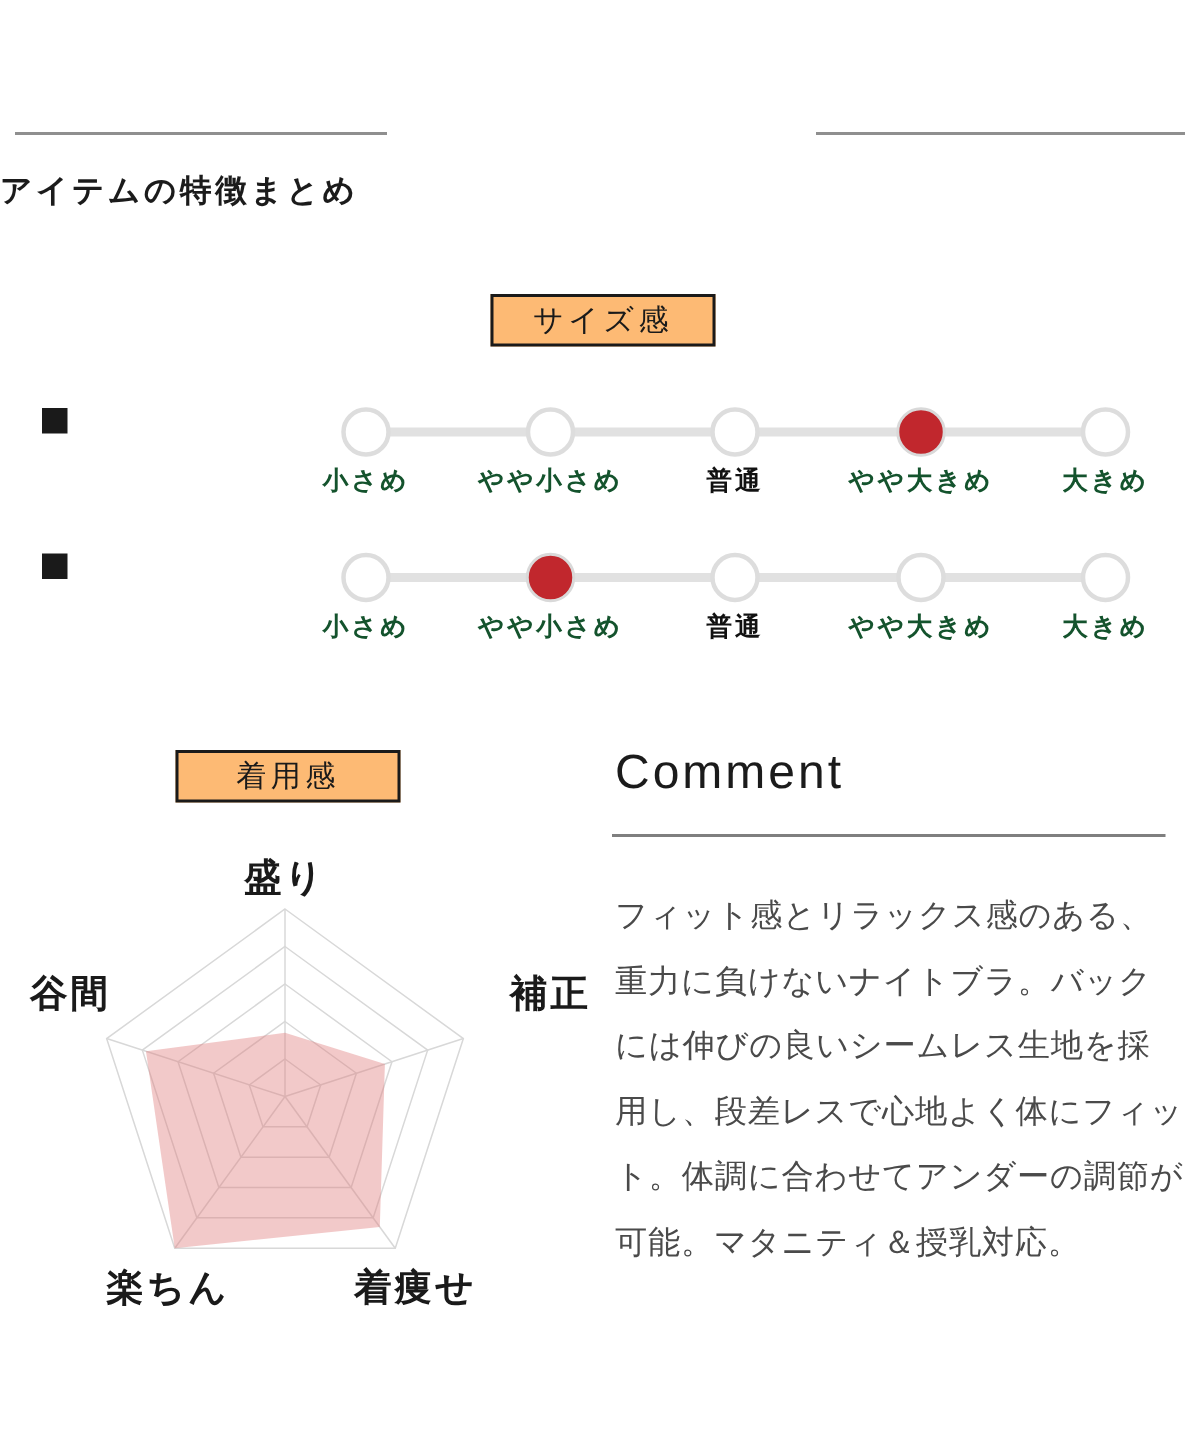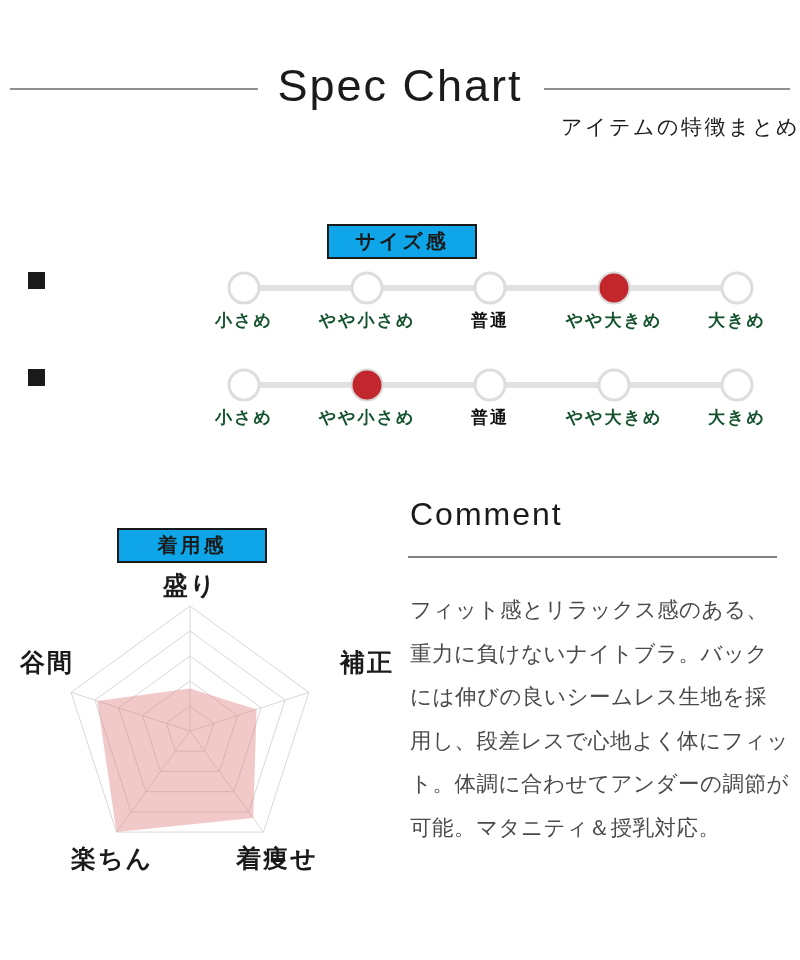--- a/index.html
+++ b/index.html
@@ -9,28 +9,28 @@
   }
   
   .title-rule{position:absolute;top:88px;height:2px;background:#8f8f8f;}
   .rule-left{left:10px;width:248px;}
   .rule-right{left:544px;width:246px;}
   .page-title{
     position:absolute;top:60px;left:0;width:800px;text-align:center;
     font-size:45px;font-weight:300;letter-spacing:2px;color:#1b1b1b;
   }
   .page-subtitle{
-    position:absolute;top:113px;left:0;width:800px;text-align:right;
-    font-size:21px;font-weight:normal;letter-spacing:2.5px;color:#1b1b1b;
+    position:absolute;top:113px;left:0;width:800px;text-align:left;
+    font-size:21px;font-weight:bold;letter-spacing:2.5px;color:#1b1b1b;
   }
   
   .badge{
-    position:absolute;width:146px;height:31px;border:2px solid #1a1a1a;background:#0ea5e9;
+    position:absolute;width:146px;height:31px;border:2px solid #1a1a1a;background:#fdba74;
     display:flex;align-items:center;justify-content:center;
-    font-size:20px;font-weight:bold;letter-spacing:3px;margin-top:28px;
+    font-size:20px;font-weight:normal;letter-spacing:3px;
   }
   .size-badge{left:327px;top:196px;}
   .fit-badge{left:117px;top:500px;}
   
   .scale-row{position:absolute;left:0;width:800px;height:80px;}
   .row-label{position:absolute;left:28px;top:0;display:flex;gap:8px;}
   .bullet{width:17px;height:17px;background:#1a1a1a;margin-top:10px;flex:0 0 auto;}
   .row-label .jp{font-size:28px;font-weight:bold;letter-spacing:2px;line-height:1.1;}
   .row-label .en{font-size:18px;letter-spacing:2.5px;color:#222;margin-top:2px;}
   .track{position:absolute;top:26px;height:6px;background:#e1e1e1;transform:translateY(-50%);border-radius:3px;}
@@ -60,21 +60,20 @@
     position:absolute;left:410px;top:589px;width:382px;
     font-size:21.5px;line-height:43.5px;letter-spacing:0.5px;color:#4a4a4a;
   }
 </style>
 </head>
 <body>
 
 <div class="page">
 
   <div class="title-rule rule-left"></div>
-  <div class="page-title">Spec Chart</div>
   <div class="title-rule rule-right"></div>
   <div class="page-subtitle">アイテムの特徴まとめ</div>
 
   <div class="badge size-badge">サイズ感</div>
 
   <div class="scale-row" style="top:262px;">
     <div class="row-label">
       <div class="bullet"></div>
     </div>
   <div class="track" style="left: 244px; width: 493px;"></div>

